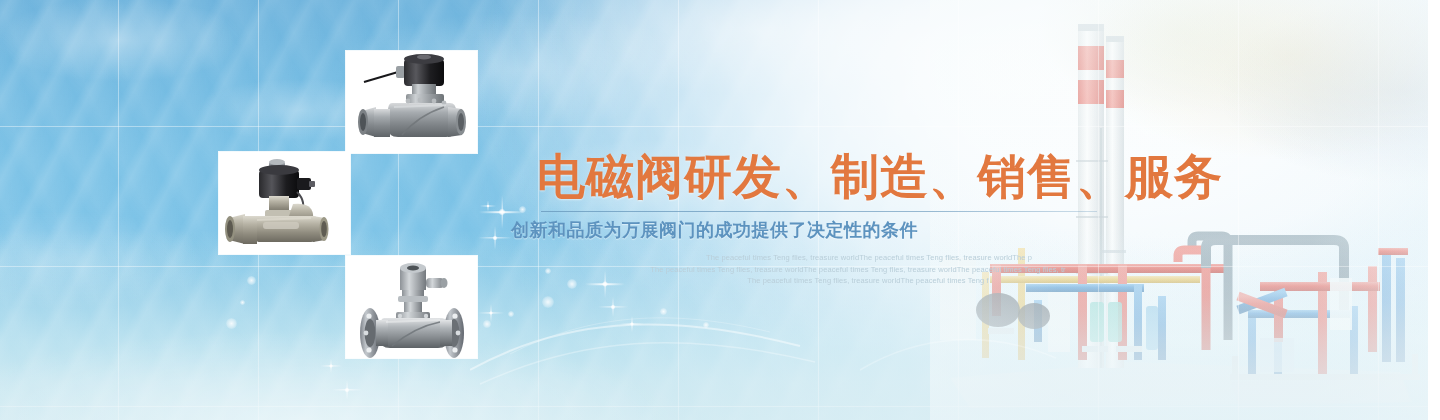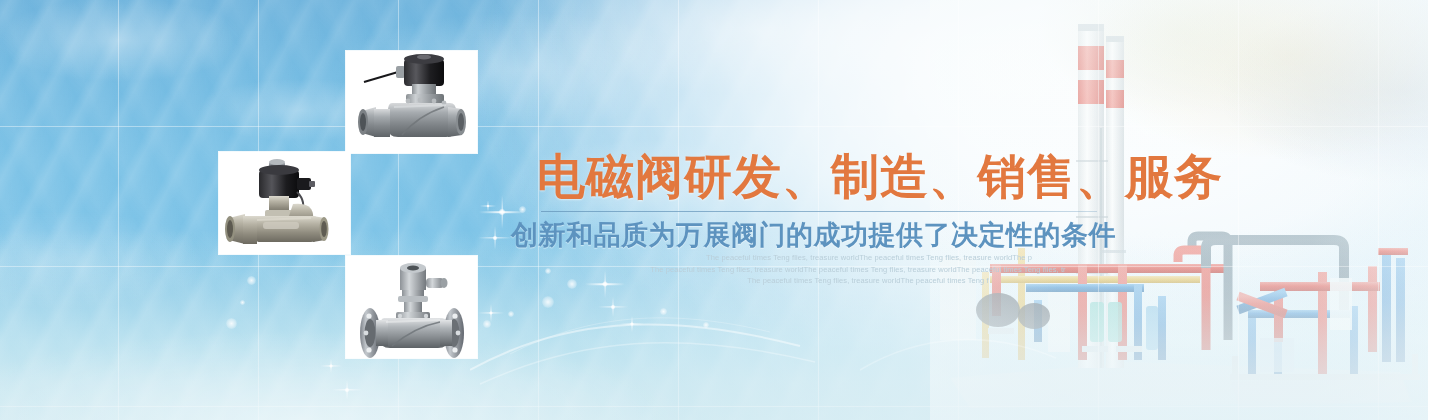--- a/index.html
+++ b/index.html
@@ -210,21 +210,21 @@
     height: 1px;
     background: linear-gradient(to right,
       rgba(102,150,186,.75) 0%,
       rgba(102,150,186,.65) 70%,
       rgba(102,150,186,.30) 100%);
   }
   .subhead {
     position: absolute;
     left: 511px;
     top: 221px;
-    font-size: 27px;
+    font-size: 18px;
     line-height: 1;
     letter-spacing: .5px;
     font-weight: bold;
     color: #5d93bf;
     white-space: nowrap;
     text-shadow: 0 1px 1px rgba(255,255,255,.5);
     font-family: "DejaVu Sans", "Liberation Sans", sans-serif;
   }
   .blurb {
     position: absolute;

